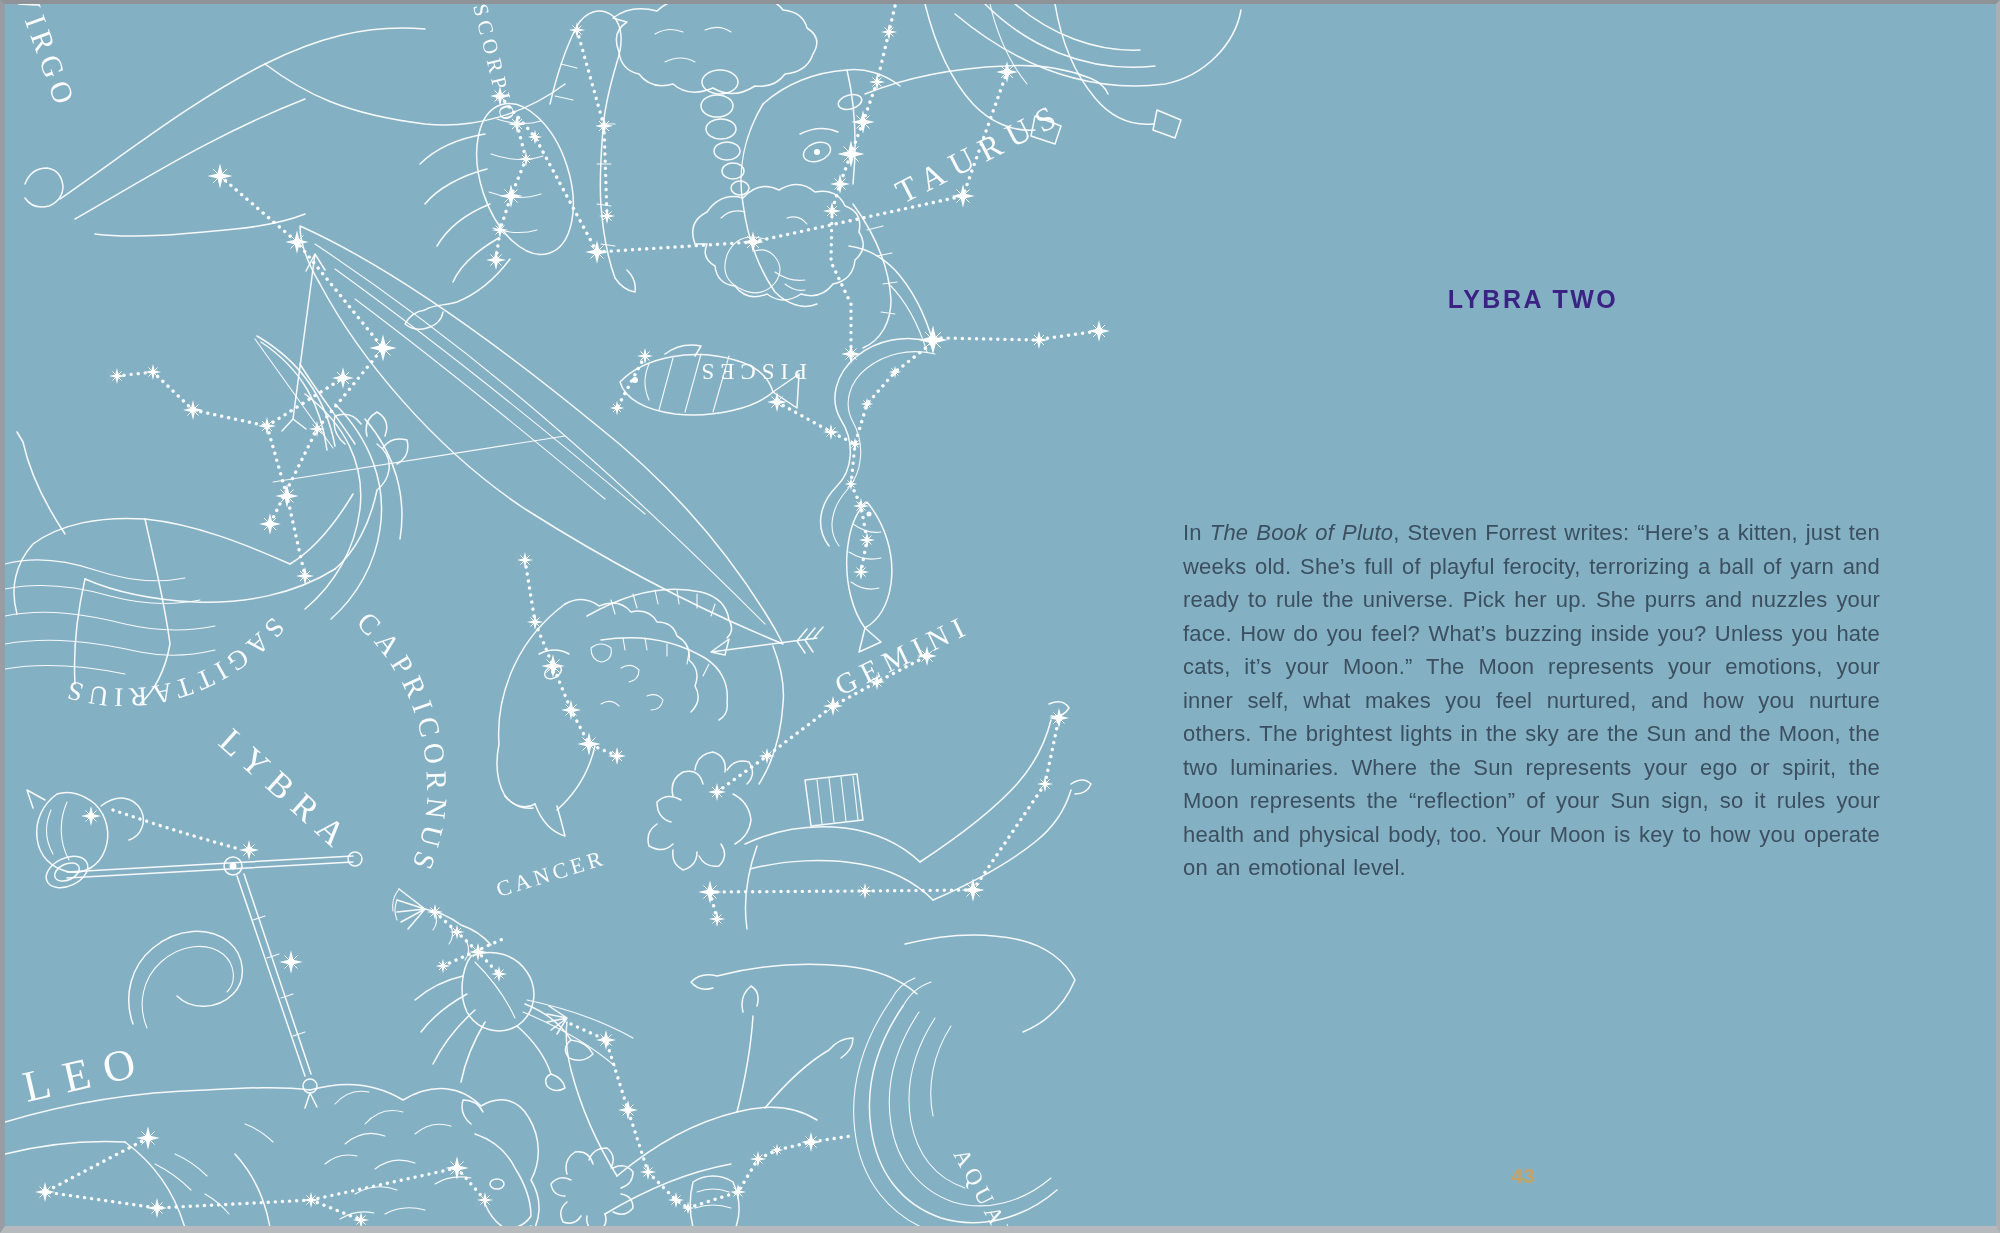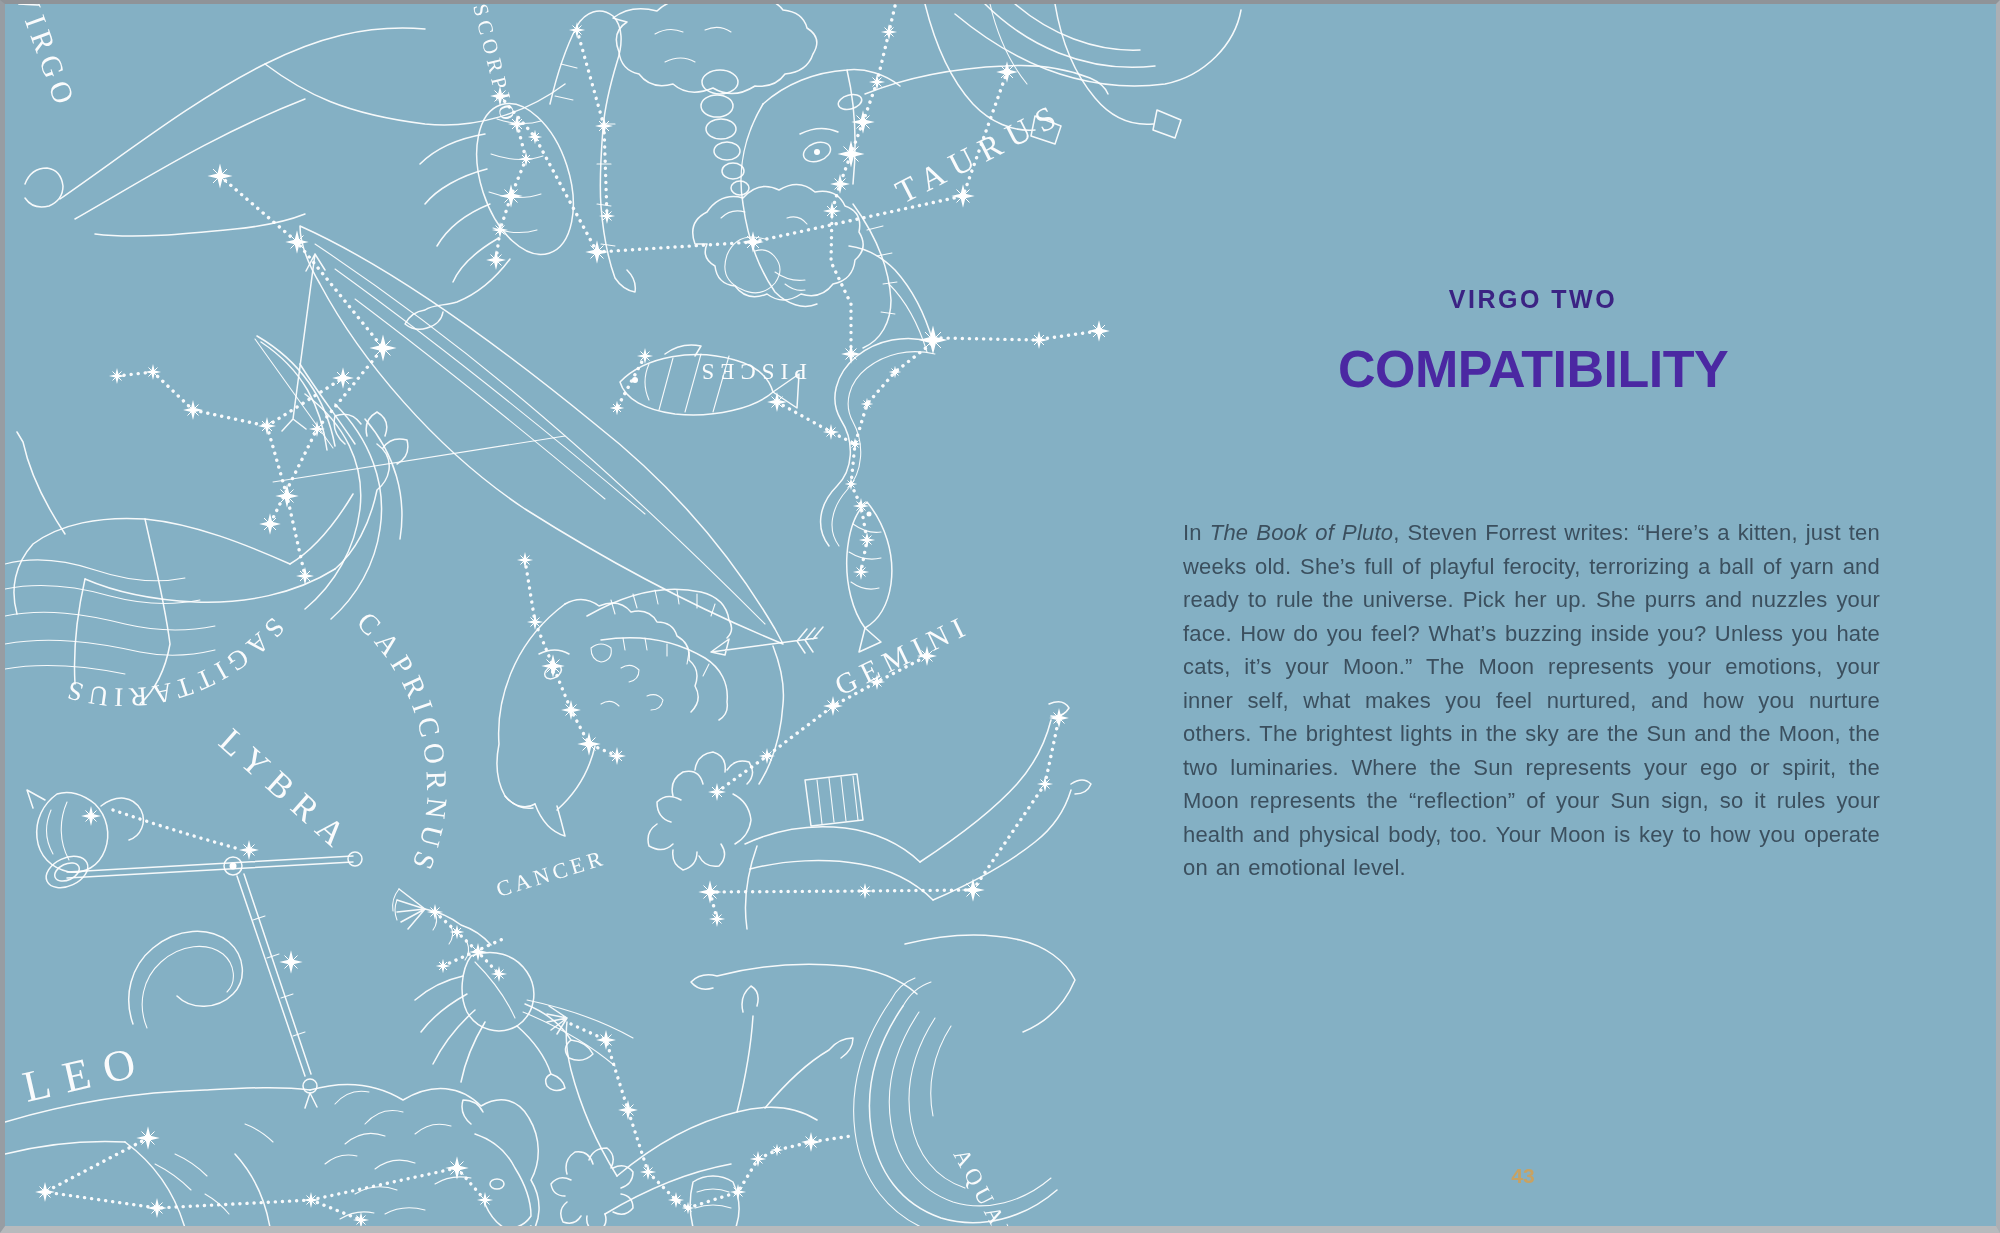--- a/index.html
+++ b/index.html
@@ -333,21 +333,20 @@
         <use href="#st" transform="translate(671,1196) scale(.9)"></use>
       <use href="#st" transform="translate(683,1204) scale(.7)"></use>
         <use href="#st" transform="translate(733,1188) scale(.9)"></use>
       <use href="#st" transform="translate(753,1155) scale(.9)"></use>
         <use href="#st" transform="translate(772,1146) scale(.7)"></use>
       <use href="#st" transform="translate(806,1138) scale(1.1)"></use>
     </g>
   </svg>
 
   <div class="col">
-    <div class="part">VIRGO TWO</div>
+    <div class="part">LYBRA TWO</div>
     <div class="title">
-      <div>COMPATIBILITY</div>
     </div>
     <p class="bodytext"><span>In </span><em>The Book of Pluto</em><span>, Steven Forrest writes: “Here’s a kitten, just ten weeks old. She’s full of playful ferocity, terrorizing a ball of yarn and ready to rule the universe. Pick her up. She purrs and nuzzles your face. How do you feel? What’s buzzing inside you? Unless you hate cats, it’s your Moon.” The Moon represents your emotions, your inner self, what makes you feel nurtured, and how you nurture others. The brightest lights in the sky are the Sun and the Moon, the two luminaries. Where the Sun represents your ego or spirit, the Moon represents the “reflection” of your Sun sign, so it rules your health and physical body, too. Your Moon is key to how you operate on an emotional level.</span></p>
     <div class="folio">43</div>
   </div>
 
 </div>
 
 </body></html>

